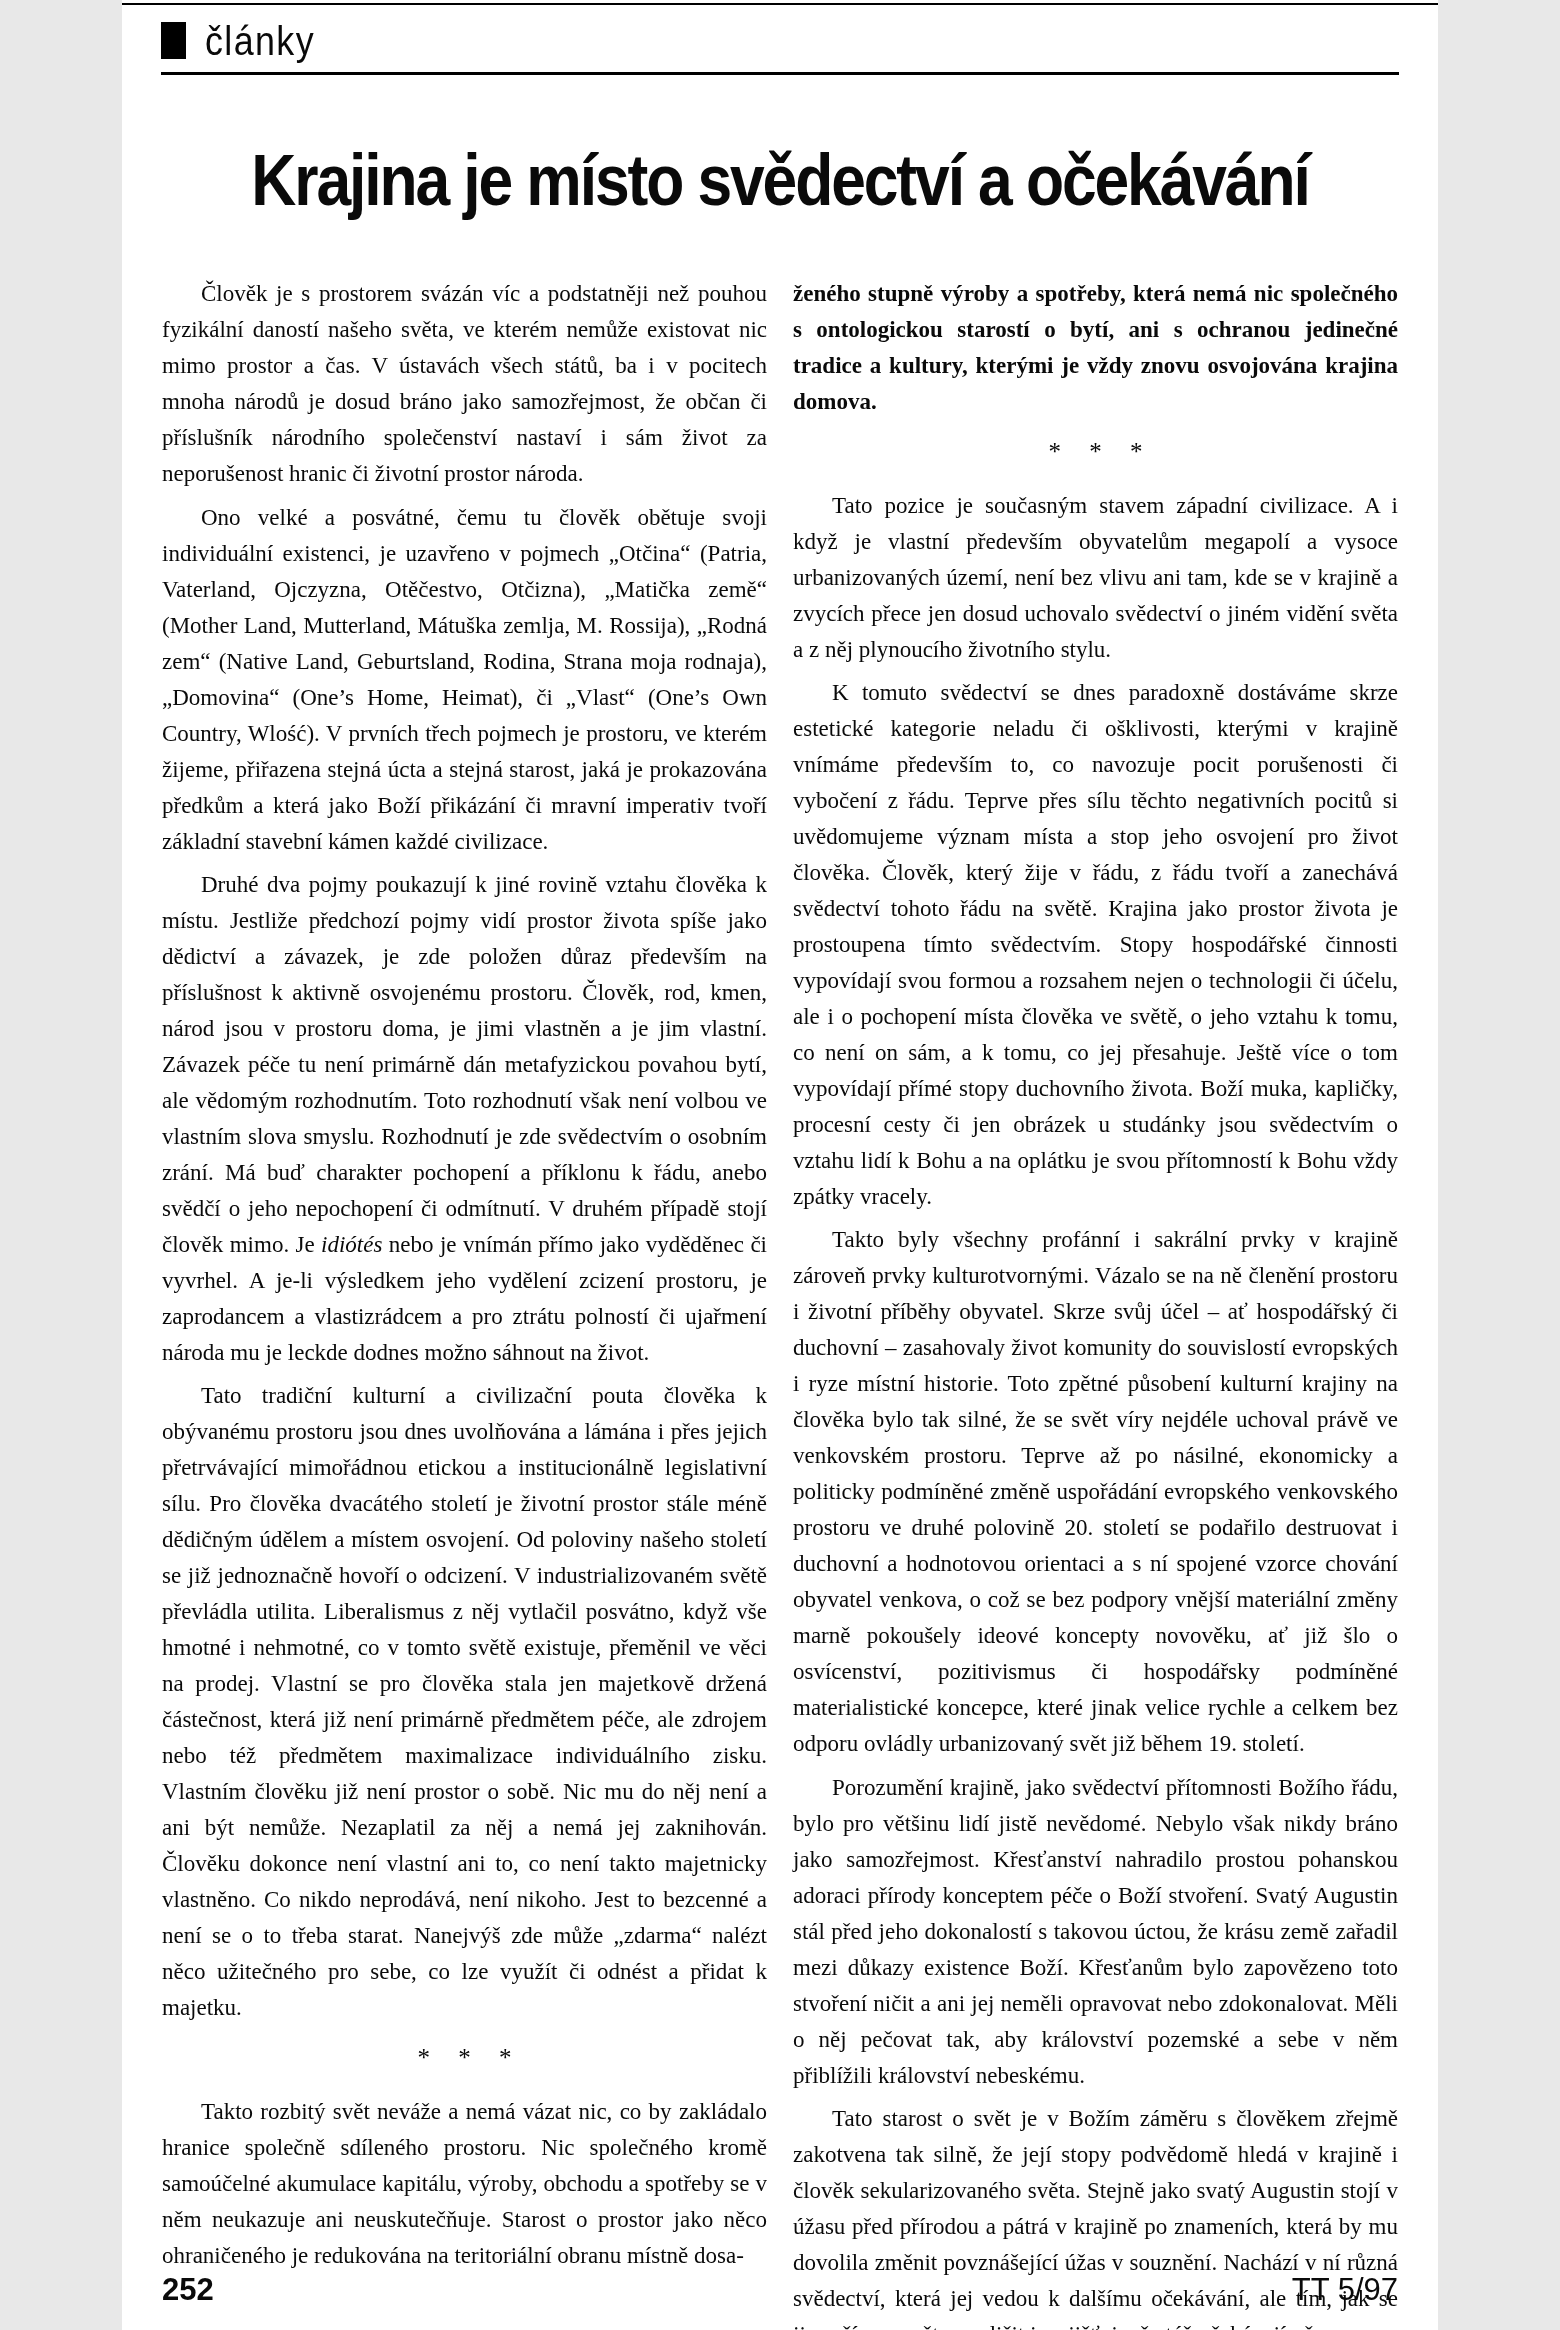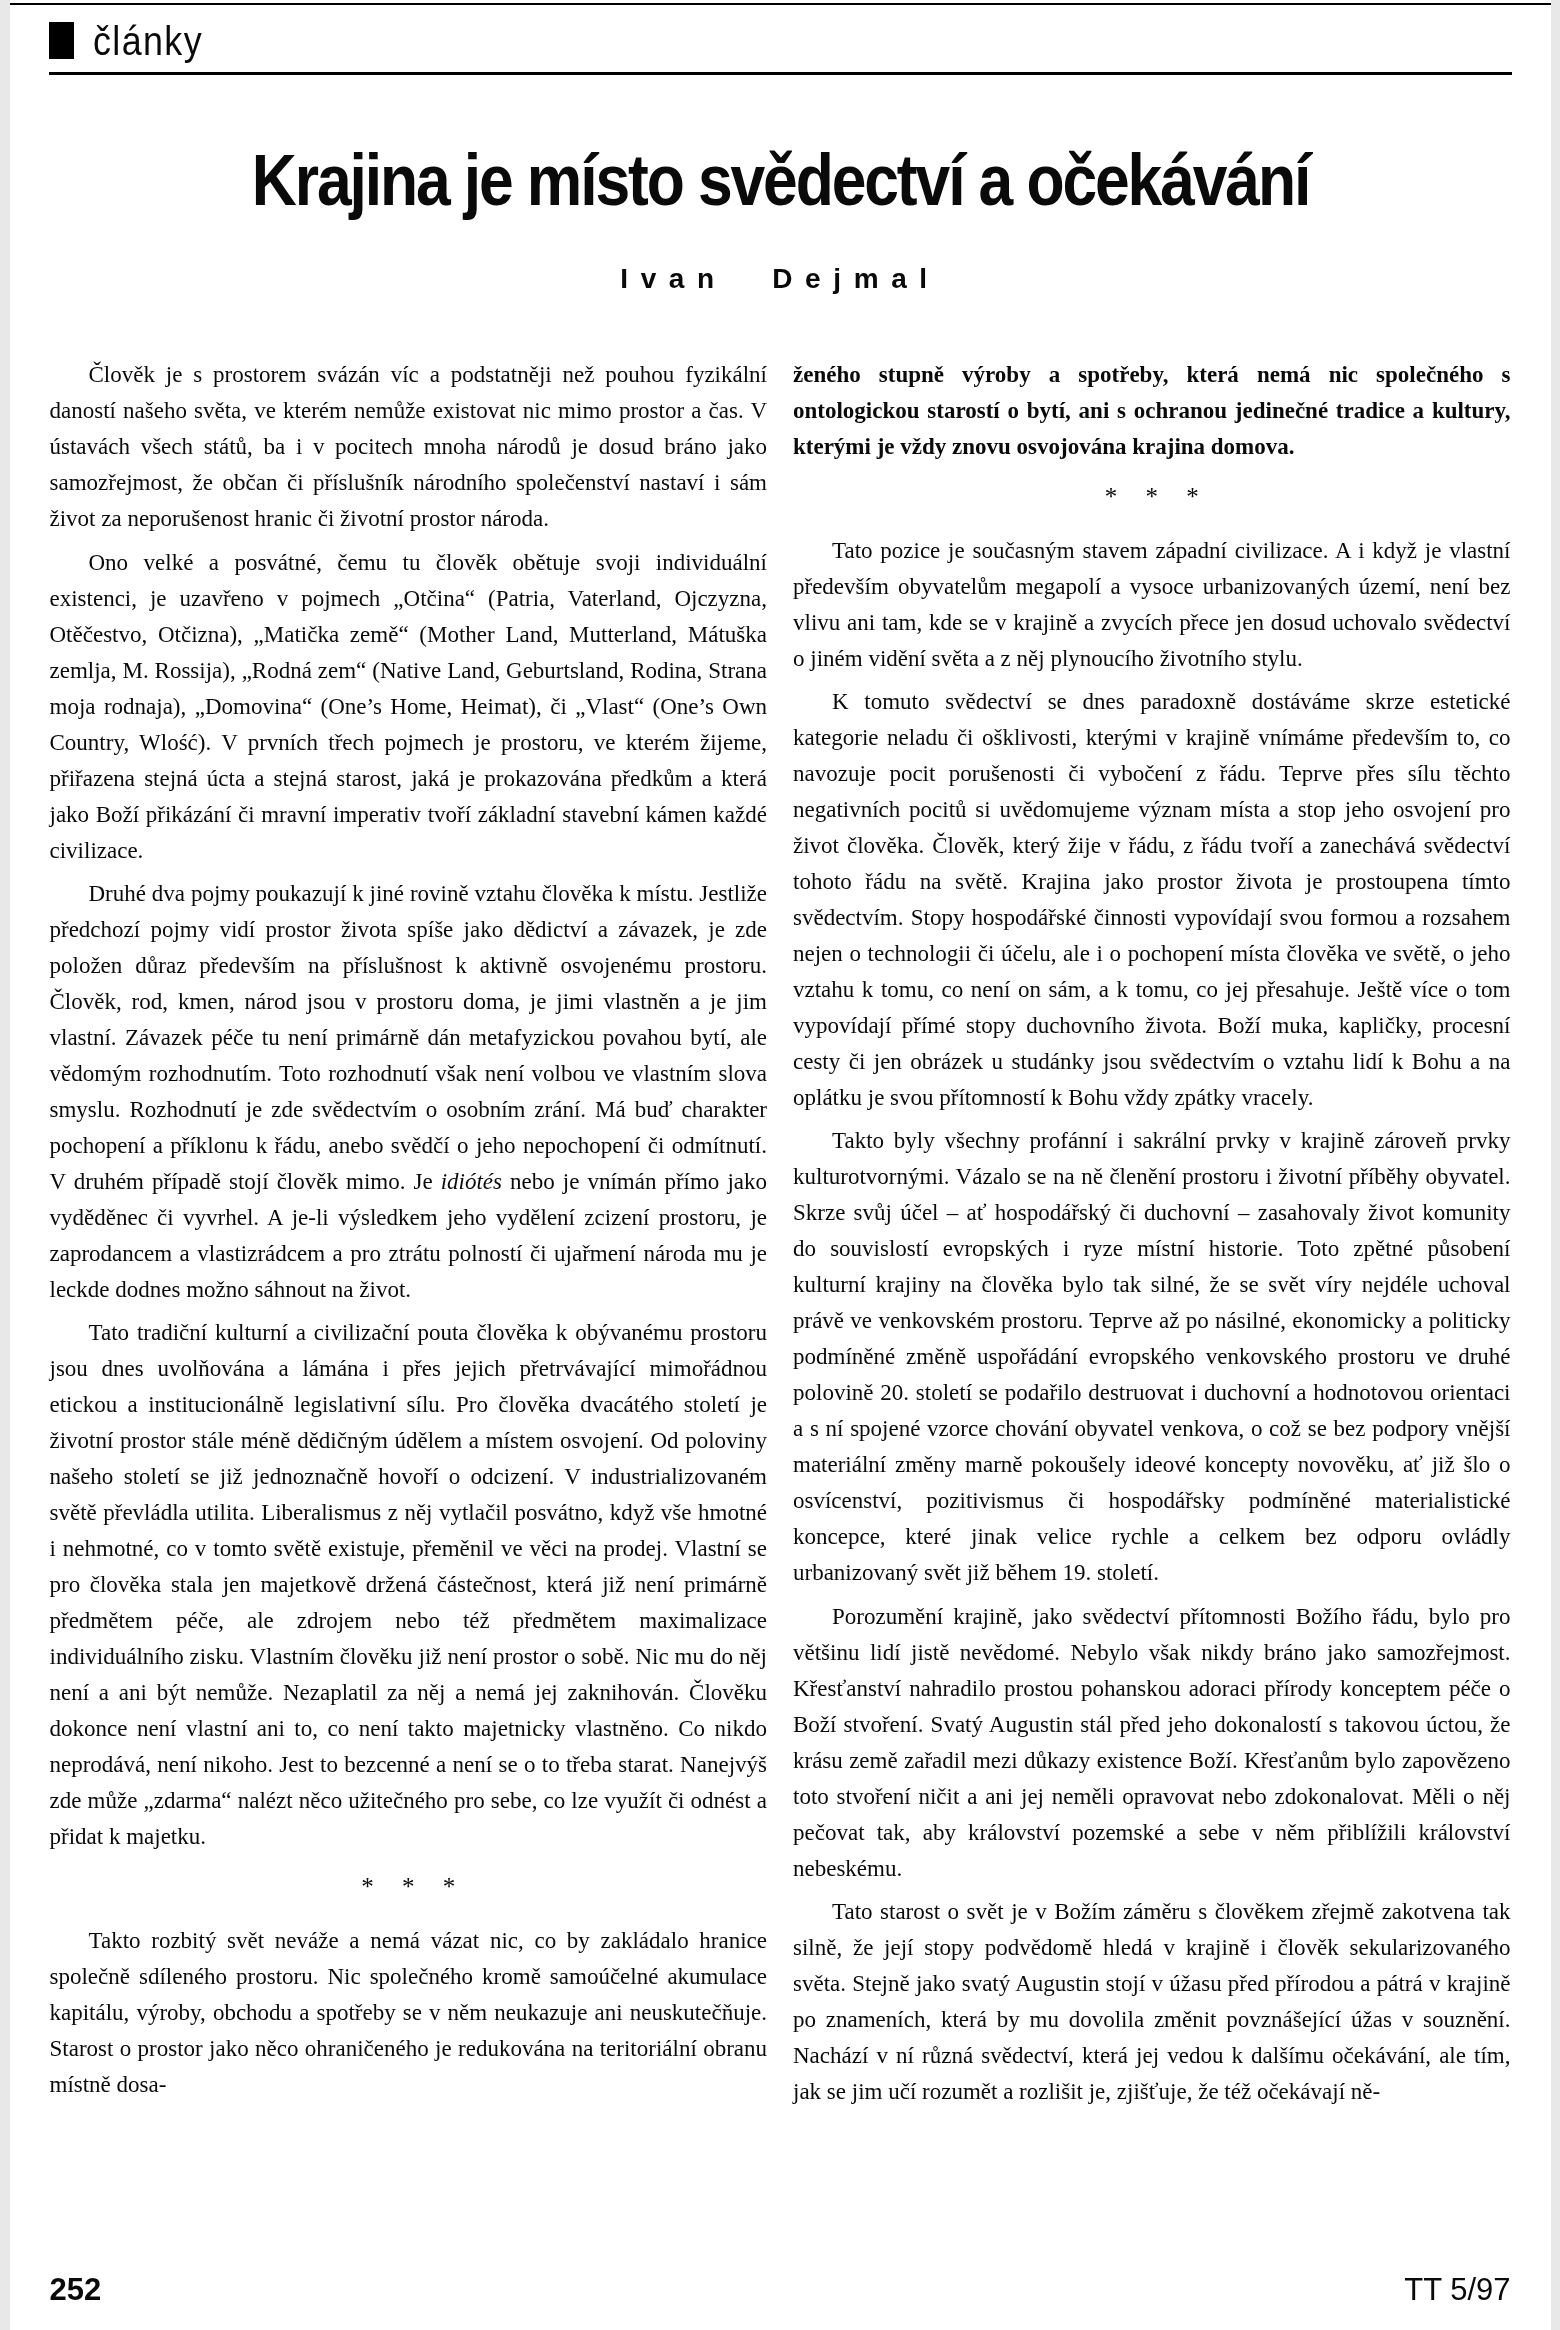--- a/index.html
+++ b/index.html
@@ -1,18 +1,18 @@
 <!DOCTYPE html>
 <html lang="cs" style="font-size:12px"><head>
 <meta charset="utf-8">
 <style>
   html, body { margin: 0; padding: 0; background: #e8e8e8; }
   .page {
     position: relative;
-    width: 1541px;
+    width: 1316px;
     height: 2330px;
     margin: 0 auto;
     background: #ffffff;
     color: #0a0a0a;
     font-family: "Liberation Serif", "DejaVu Serif", serif;
     overflow: hidden;
   }
   .top-rule {
     position: absolute;
     top: 3px; left: 0; right: 0;
@@ -107,21 +107,20 @@
 <div class="page">
   <div class="top-rule"></div>
 
   <div class="header-row">
     <span class="marker"></span>
     <span class="section-label">články</span>
   </div>
 
   <h1 class="title">Krajina je místo svědectví a očekávání</h1>
 
-  <div class="author">Ivan Dejmal</div>
 
   <main class="content">
     <section class="col">
         <p class="para"><span>Člověk je s prostorem svázán víc a podstatněji než pouhou fyzikální daností našeho světa, ve kterém nemůže existovat nic mimo prostor a čas. V ústavách všech států, ba i v pocitech mnoha národů je dosud bráno jako samozřejmost, že občan či příslušník národního společenství nastaví i sám život za neporušenost hranic či životní prostor národa.</span></p>
         <p class="para"><span>Ono velké a posvátné, čemu tu člověk obětuje svoji individuální existenci, je uzavřeno v pojmech „Otčina“ (Patria, Vaterland, Ojczyzna, Otěčestvo, Otčizna), „Matička země“ (Mother Land, Mutterland, Mátuška zemlja, M. Rossija), „Rodná zem“ (Native Land, Geburtsland, Rodina, Strana moja rodnaja), „Domovina“ (One’s Home, Heimat), či „Vlast“ (One’s Own Country, Wlość). V prvních třech pojmech je prostoru, ve kterém žijeme, přiřazena stejná úcta a stejná starost, jaká je prokazována předkům a která jako Boží přikázání či mravní imperativ tvoří základní stavební kámen každé civilizace.</span></p>
         <p class="para"><span>Druhé dva pojmy poukazují k jiné rovině vztahu člověka k místu. Jestliže předchozí pojmy vidí prostor života spíše jako dědictví a závazek, je zde položen důraz především na příslušnost k aktivně osvojenému prostoru. Člověk, rod, kmen, národ jsou v prostoru doma, je jimi vlastněn a je jim vlastní. Závazek péče tu není primárně dán metafyzickou povahou bytí, ale vědomým rozhodnutím. Toto rozhodnutí však není volbou ve vlastním slova smyslu. Rozhodnutí je zde svědectvím o osobním zrání. Má buď charakter pochopení a příklonu k řádu, anebo svědčí o jeho nepochopení či odmítnutí. V druhém případě stojí člověk mimo. Je </span><em>idiótés</em><span> nebo je vnímán přímo jako vyděděnec či vyvrhel. A je-li výsledkem jeho vydělení zcizení prostoru, je zaprodancem a vlastizrádcem a pro ztrátu polností či ujařmení národa mu je leckde dodnes možno sáhnout na život.</span></p>
         <p class="para"><span>Tato tradiční kulturní a civilizační pouta člověka k obývanému prostoru jsou dnes uvolňována a lámána i přes jejich přetrvávající mimořádnou etickou a institucionálně legislativní sílu. Pro člověka dvacátého století je životní prostor stále méně dědičným údělem a místem osvojení. Od poloviny našeho století se již jednoznačně hovoří o odcizení. V industrializovaném světě převládla utilita. Liberalismus z něj vytlačil posvátno, když vše hmotné i nehmotné, co v tomto světě existuje, přeměnil ve věci na prodej. Vlastní se pro člověka stala jen majetkově držená částečnost, která již není primárně předmětem péče, ale zdrojem nebo též předmětem maximalizace individuálního zisku. Vlastním člověku již není prostor o sobě. Nic mu do něj není a ani být nemůže. Nezaplatil za něj a nemá jej zaknihován. Člověku dokonce není vlastní ani to, co není takto majetnicky vlastněno. Co nikdo neprodává, není nikoho. Jest to bezcenné a není se o to třeba starat. Nanejvýš zde může „zdarma“ nalézt něco užitečného pro sebe, co lze využít či odnést a přidat k majetku.</span></p>
         <div class="sep">* * *</div>
         <p class="para"><span>Takto rozbitý svět neváže a nemá vázat nic, co by zakládalo hranice společně sdíleného prostoru. Nic společného kromě samoúčelné akumulace kapitálu, výroby, obchodu a spotřeby se v něm neukazuje ani neuskutečňuje. Starost o prostor jako něco ohraničeného je redukována na teritoriální obranu místně dosa-</span></p>
       </section>

